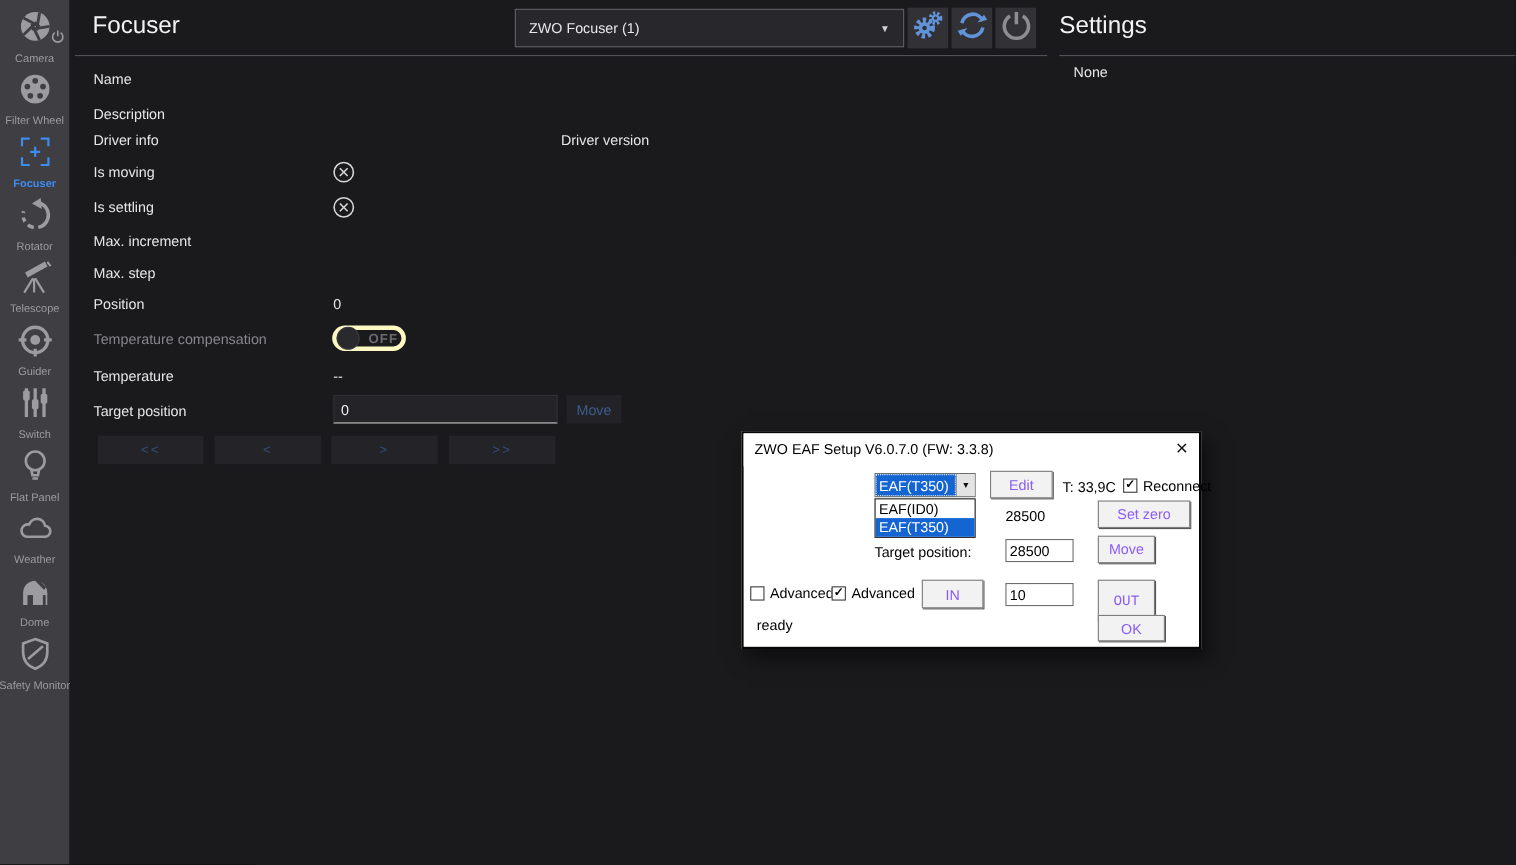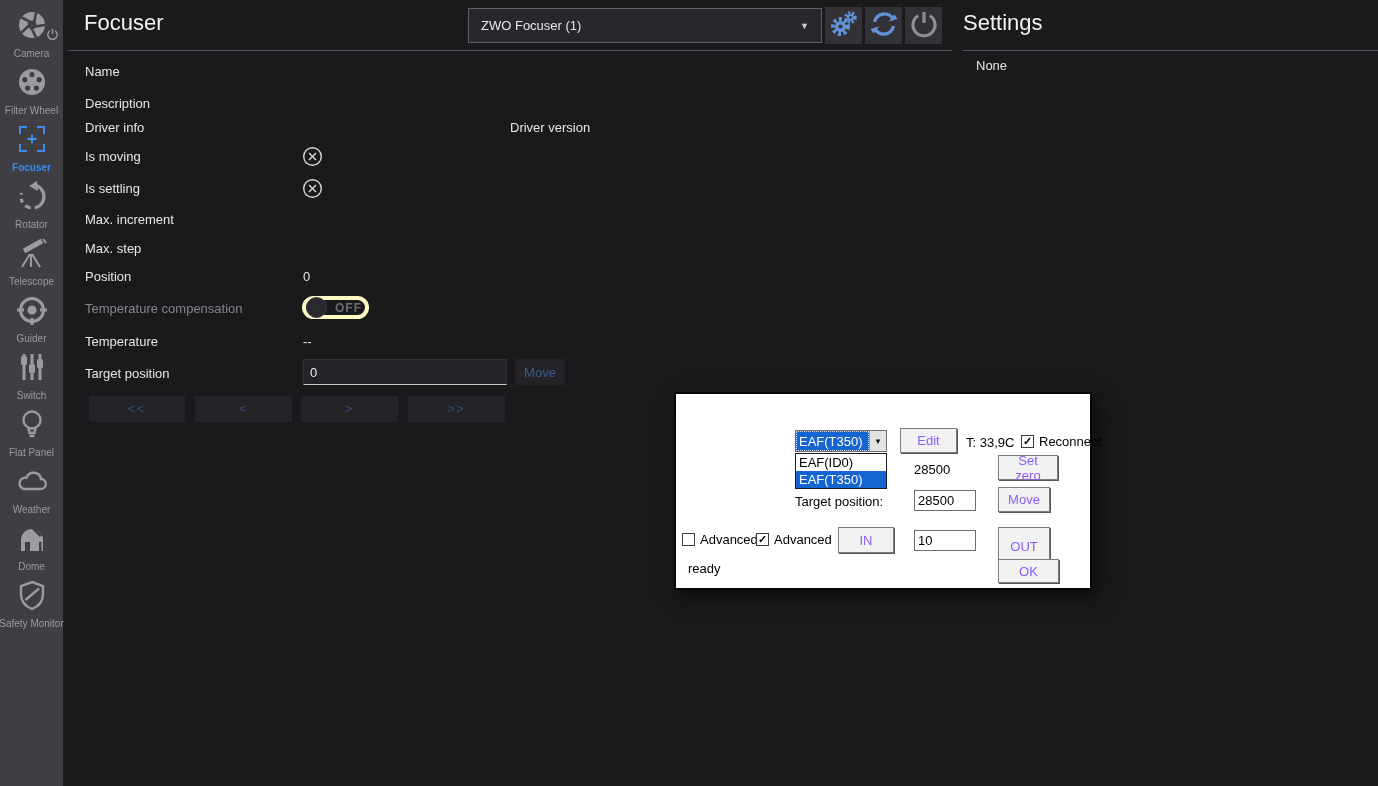--- a/index.html
+++ b/index.html
@@ -314,20 +314,24 @@
   <button class="nav-btn" id="nav-0">&lt;&lt;</button>
   <button class="nav-btn" id="nav-1">&lt;</button>
   <button class="nav-btn" id="nav-2">&gt;</button>
   <button class="nav-btn" id="nav-3">&gt;&gt;</button>
 
   <h1 id="settings-title" style="margin:0;">Settings</h1>
   <div id="settings-divider"></div>
   <span id="settings-none">None</span>
 
   <div id="dlg">
+    <div id="dlg-titlebar">
+      <span id="dlg-title">ZWO EAF Setup V6.0.7.0 (FW: 3.3.8)</span>
+      <span id="dlg-close">×</span>
+    </div>
 
 
     <div id="dlg-combo">
       <span class="sel">EAF(T350)</span>
       <span class="arrow-btn">
         <span>▼</span>
       </span>
     </div>
     <div id="dlg-list">
       <div class="dlg-opt">EAF(ID0)</div>
@@ -337,34 +341,34 @@
     <button class="win-btn" style="left:224px;top:34px;width:57px;height:25px;">Edit</button>
 
     <span class="dlg-lbl" style="left:290px;top:41px;">T: 33,9C</span>
 
     <span class="win-cb" style="left:345px;top:41px;">
       <span>✓</span>
     </span>
     <span class="dlg-lbl" style="left:363px;top:40px;">Reconnect</span>
 
     <span class="dlg-lbl" style="left:238px;top:68px;">28500</span>
-    <button class="win-btn" style="left:322px;top:61px;width:60px;height:25px;">Set zero</button>
+    <button class="win-btn" style="left:322px;top:61px;width:84px;height:25px;">Set zero</button>
 
     <span class="dlg-lbl" style="left:119px;top:100px;">Target position:</span>
     <input class="win-input" style="left: 238px; top: 96px; width: 62px; height: 21px;" value="28500">
     <button class="win-btn" style="left:322px;top:93px;width:52px;height:25px;">Move</button>
 
     <span class="win-cb" style="left:6px;top:139px;"></span>
     <span class="dlg-lbl" style="left:24px;top:138px;">Advanced</span>
     <span class="win-cb" style="left:80px;top:139px;">
       <span>✓</span>
     </span>
     <span class="dlg-lbl" style="left:98px;top:138px;">Advanced</span>
 
     <button class="win-btn" style="left:162px;top:133px;width:56px;height:26px;">IN</button>
     <input class="win-input" style="left: 238px; top: 136px; width: 62px; height: 21px;" value="10">
-    <button class="win-btn" style="left:322px;top:133px;width:52px;height:38px;">OUT</button>
+    <button class="win-btn" style="left:322px;top:133px;width:52px;height:38px;font-family:Liberation Mono, monospace;">OUT</button>
 
     <span class="dlg-lbl" style="left:12px;top:167px;">ready</span>
     <button class="win-btn" style="left:322px;top:165px;width:61px;height:24px;">OK</button>
   </div>
 
 </div>
 
 </body></html>

